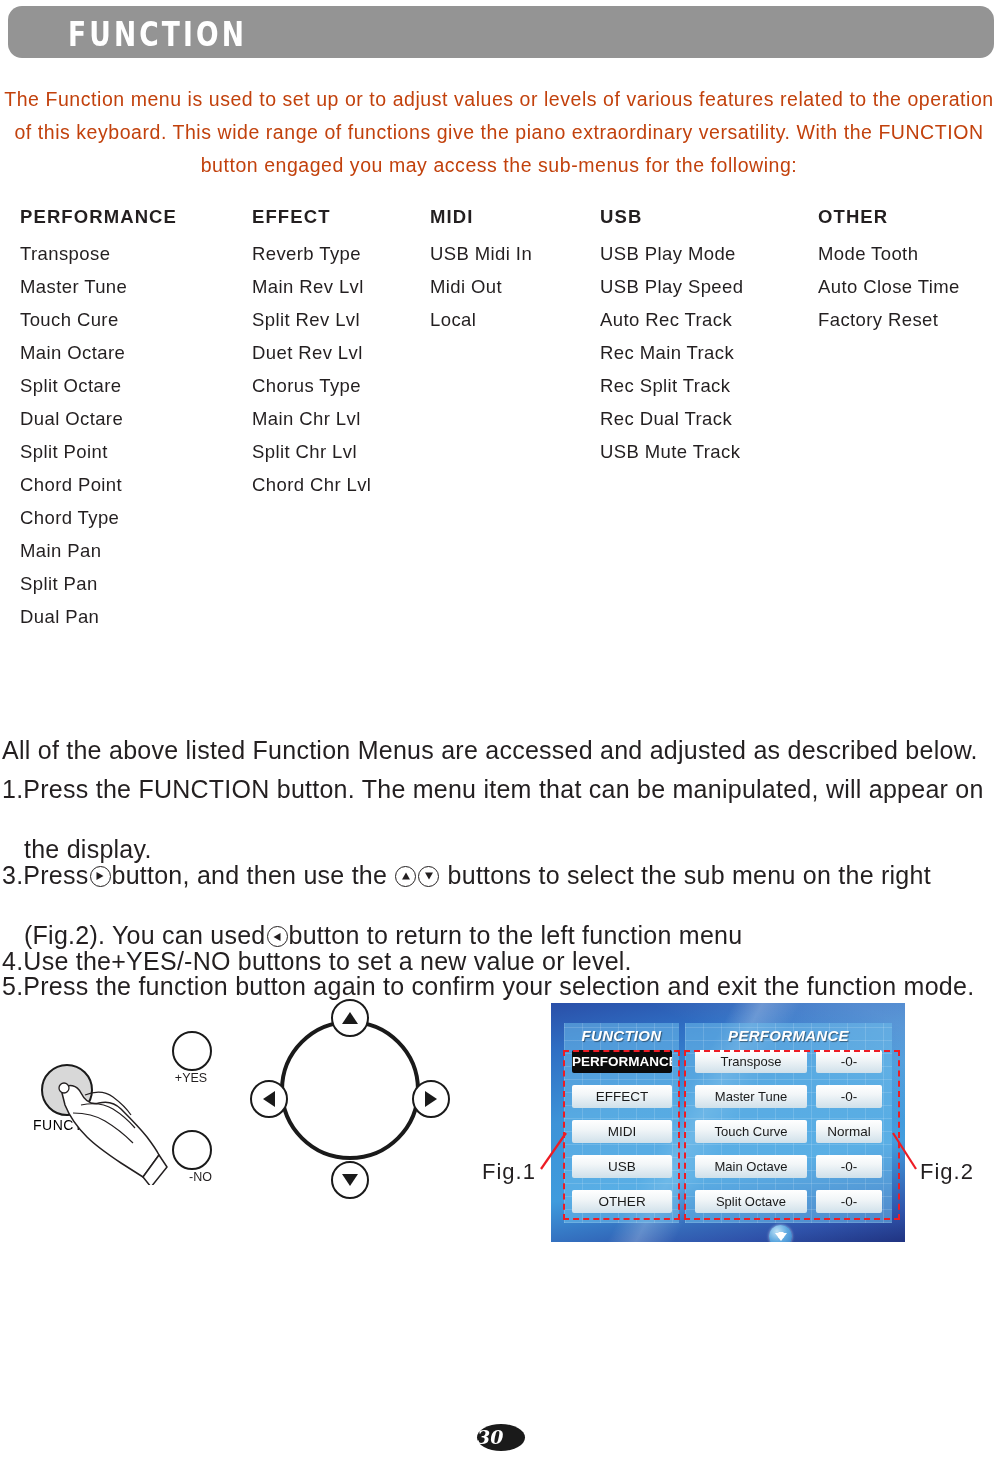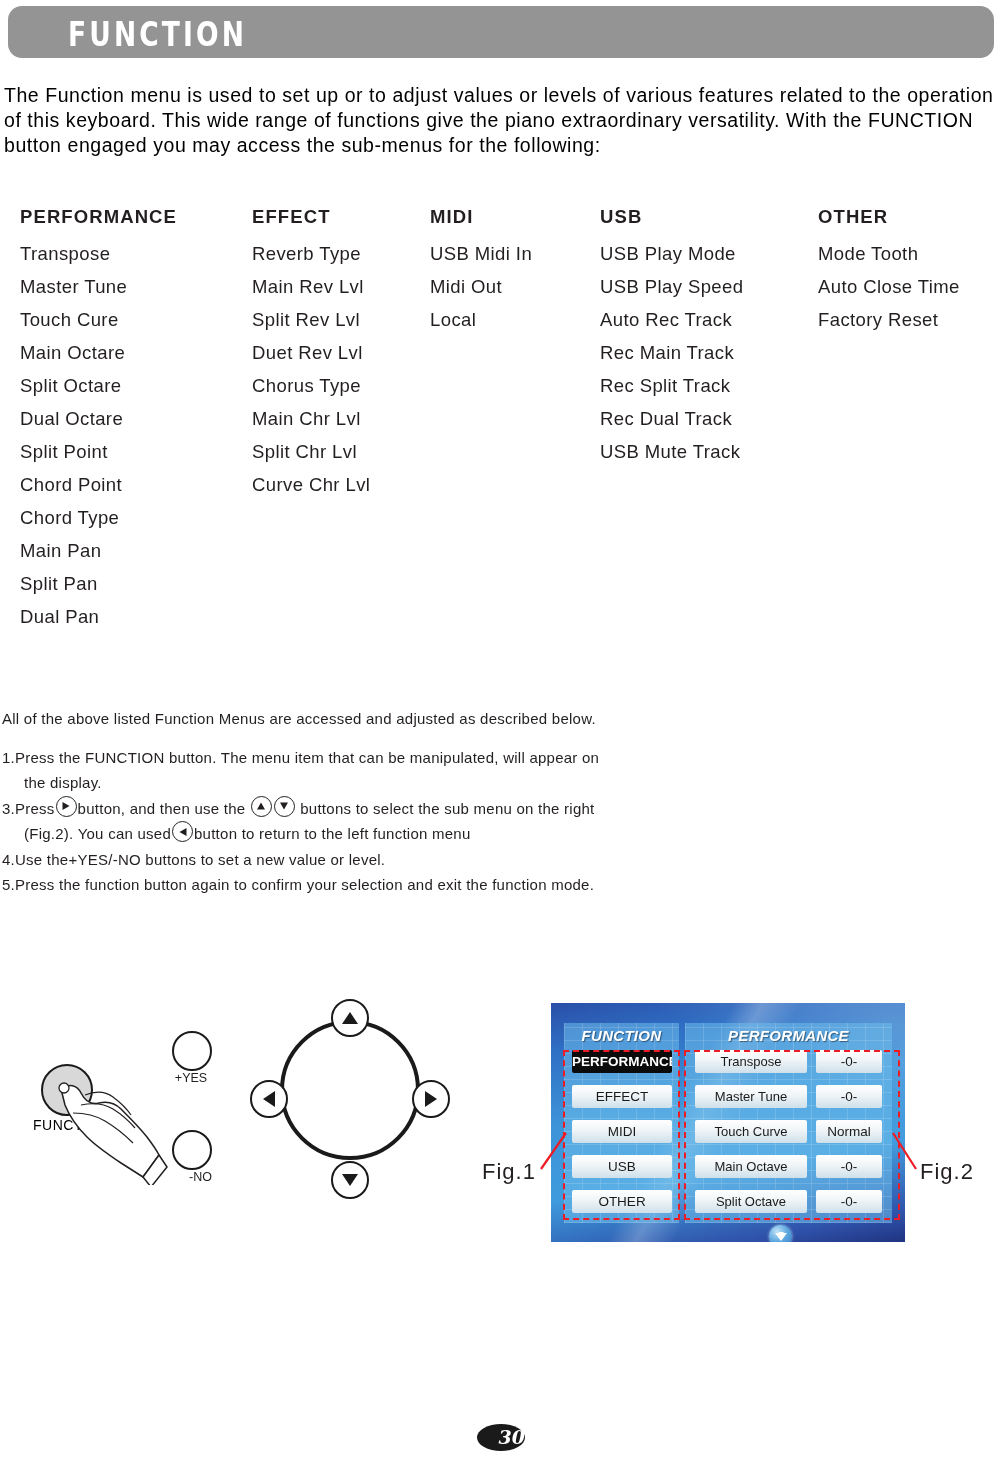--- a/index.html
+++ b/index.html
@@ -40,23 +40,24 @@
     white-space: nowrap;
   }
 
   
   #intro {
     position: absolute;
     left: 4px;
     top: 83px;
     width: 990px;
     font-size: 19.5px;
-    line-height: 25px;
+    line-height: 33px;
     letter-spacing: 0.55px;
-    color: #000000;
+    color: #c2410c;
+    text-align: center;
   }
 
   
   #menu-columns {
     position: absolute;
     left: 0px;
     top: 206px;
     width: 1002px;
     height: 430px;
   }
@@ -82,37 +83,38 @@
   #col-0 { left: 20px;  }
   #col-1 { left: 252px; }
   #col-2 { left: 430px; }
   #col-3 { left: 600px; }
   #col-4 { left: 818px; }
 
   
   #procedure {
     position: absolute;
     left: 2px;
-    top: 706px;
+    top: 738px;
     width: 1000px;
-    font-size: 15px;
+    font-size: 25px;
     line-height: 25.5px;
     letter-spacing: 0.25px;
     color: #231f20;
   }
   #proc-lead { margin-bottom: 13px; }
   .proc-step {
     display: block;
     margin: 0;
     padding: 0;
     white-space: normal;
   }
   .proc-cont {
     display: block;
     padding-left: 22px;
+    margin-top: 35px;
   }
 
   
   .inline-arrow {
     display: inline-block;
     width: 19px;
     height: 19px;
     border: 1.6px solid #231f20;
     border-radius: 50%;
     position: relative;
@@ -402,21 +404,21 @@
   #page-number {
     position: absolute;
     left: 50%;
     transform: translateX(-50%);
     top: 1424px;
     width: 48px;
     height: 27px;
     border-radius: 50%;
     background: #1a1a1a;
     color: #ffffff;
-    text-align: right;
+    text-align: left;
     line-height: 27px;
     font-family: "DejaVu Serif", serif;
     font-style: italic;
     font-weight: bold;
     font-size: 19px;
   }
 </style>
 </head>
 <body>
 
@@ -446,21 +448,21 @@
 
   <div class="menu-col" id="col-1">
     <div class="menu-col-head">EFFECT</div>
     <div class="menu-item">Reverb Type</div>
     <div class="menu-item">Main Rev Lvl</div>
     <div class="menu-item">Split Rev Lvl</div>
     <div class="menu-item">Duet Rev Lvl</div>
     <div class="menu-item">Chorus Type</div>
     <div class="menu-item">Main Chr Lvl</div>
     <div class="menu-item">Split Chr Lvl</div>
-    <div class="menu-item">Curve Chr Lvl</div>
+    <div class="menu-item">Chord Chr Lvl</div>
   </div>
 
   <div class="menu-col" id="col-2">
     <div class="menu-col-head">MIDI</div>
     <div class="menu-item">USB Midi In</div>
     <div class="menu-item">Midi Out</div>
     <div class="menu-item">Local</div>
   </div>
 
   <div class="menu-col" id="col-3">

